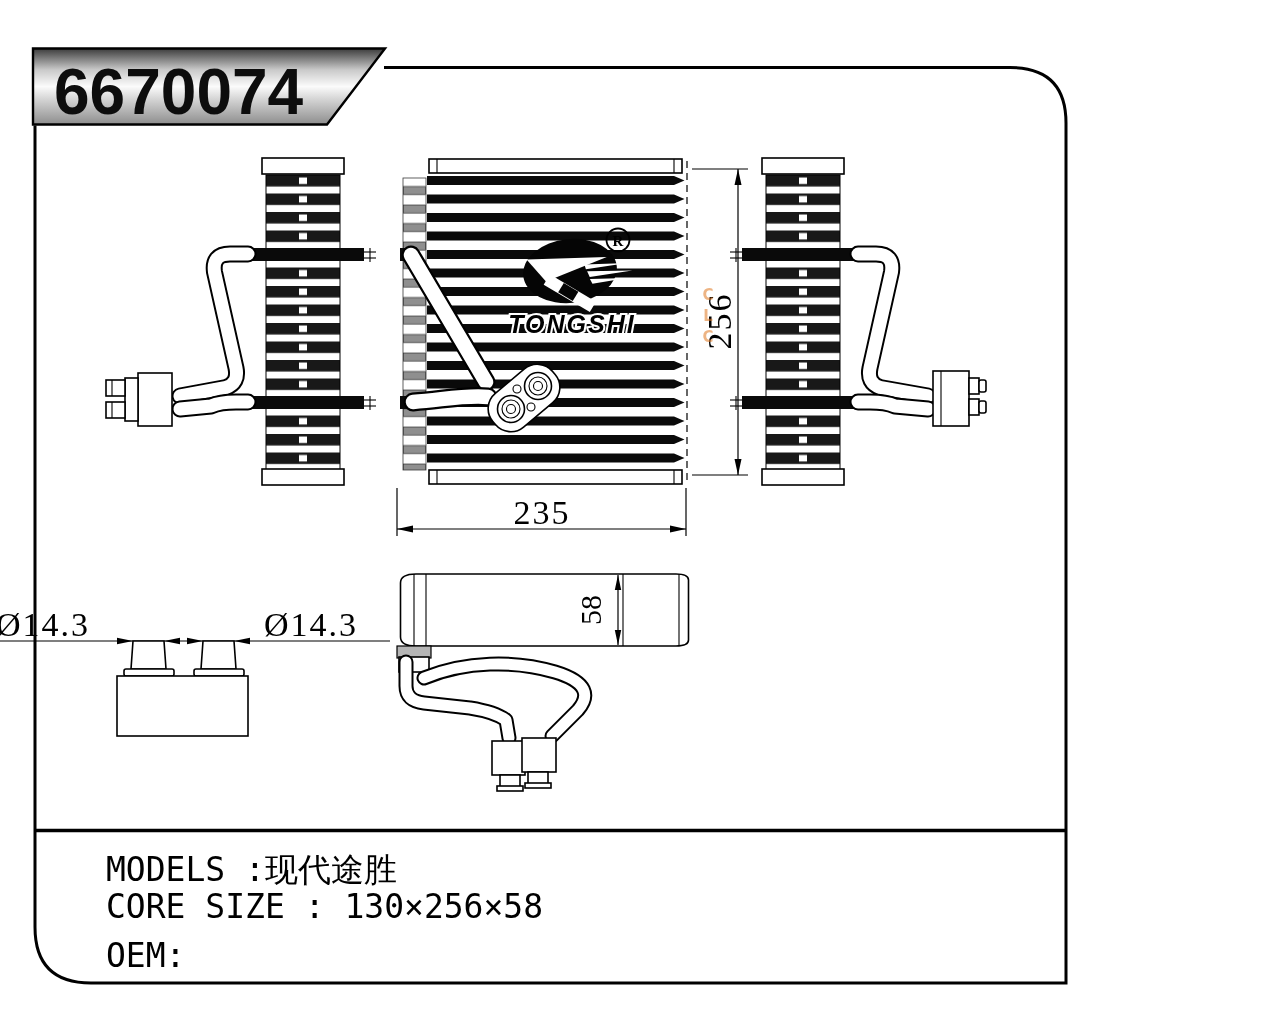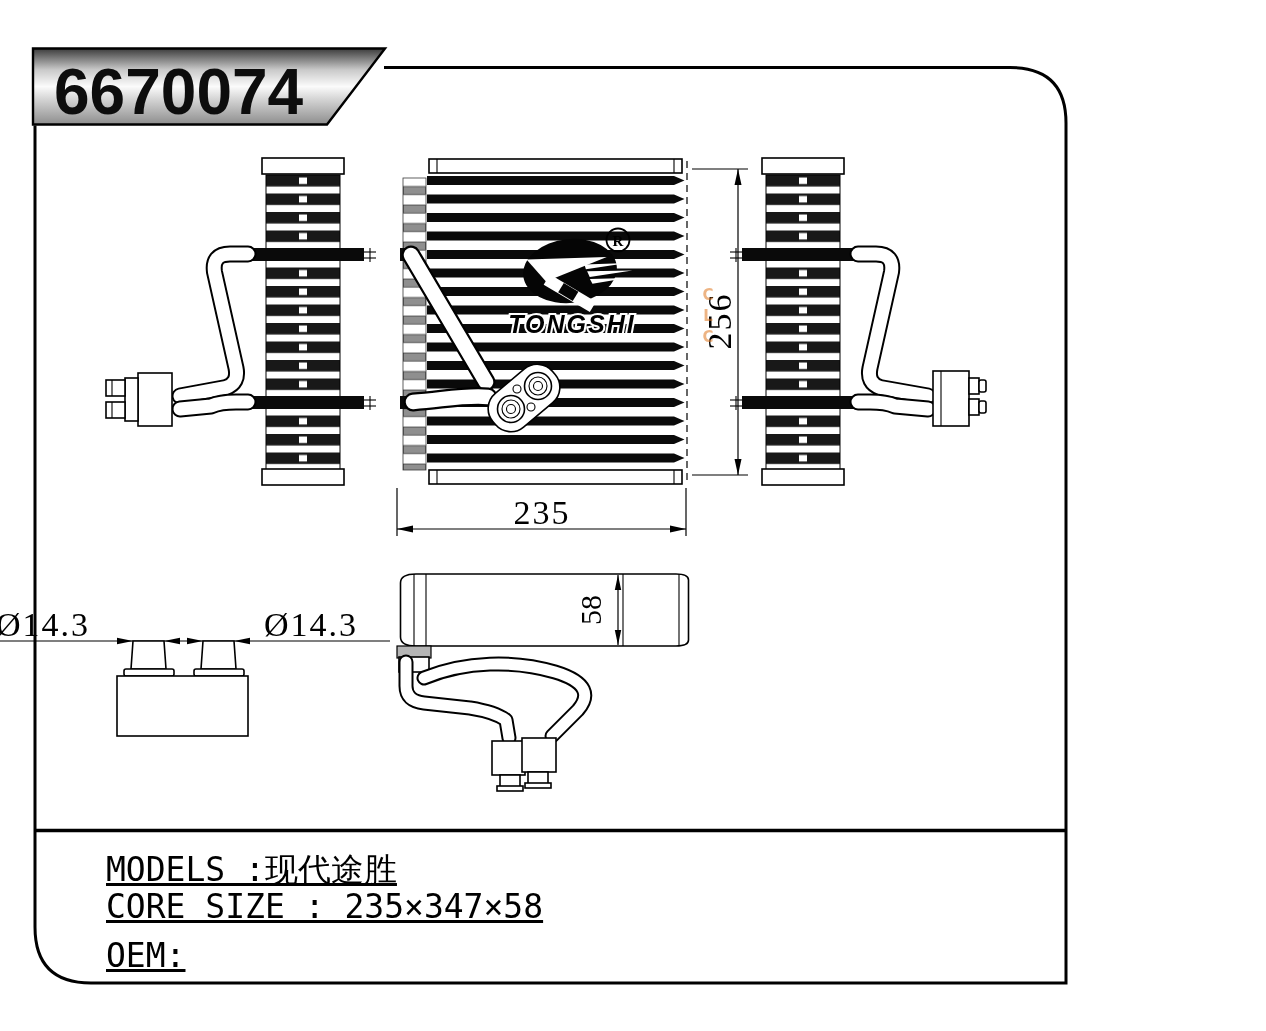--- a/index.html
+++ b/index.html
@@ -13,21 +13,21 @@
   .tube-o{fill:none;stroke:#000;stroke-linecap:round;stroke-linejoin:round;}
   .tube-i{fill:none;stroke:#fff;stroke-linecap:round;stroke-linejoin:round;}
   .dim-text{font-family:"Liberation Serif","DejaVu Serif",serif;font-size:34px;fill:#000;letter-spacing:2px;}
   .dim-text-small{font-family:"Liberation Serif","DejaVu Serif",serif;font-size:30px;fill:#000;}
   .banner-text{font-family:"Liberation Sans",sans-serif;font-size:64px;font-weight:bold;fill:#0d0d0d;}
   .logo-text{font-family:"Liberation Sans",sans-serif;font-size:25px;font-weight:bold;font-style:italic;
              fill:#000;stroke:#fff;stroke-width:4px;paint-order:stroke;letter-spacing:2px;}
   .rmark-text{font-family:"Liberation Serif",serif;font-size:15px;font-weight:bold;fill:#000;}
   .info-line{position:absolute;left:106px;color:#000;white-space:pre;
              font-family:"DejaVu Sans Mono","DejaVu Sans","Liberation Mono",monospace;
-             font-size:33px;line-height:36px;text-decoration:underline;}
+             font-size:33px;line-height:36px;}
   .watermark{position:absolute;left:699px;top:258px;writing-mode:vertical-rl;text-orientation:upright;
              color:#e07820;opacity:.55;font-size:15px;font-weight:bold;letter-spacing:3px;
              font-family:"DejaVu Sans",sans-serif;}
 </style>
 </head>
 <body>
 
 <div class="stage">
 
 <svg width="1266" height="1031" viewBox="0 0 1266 1031">
@@ -245,19 +245,19 @@
     <line class="dimline" x1="686" y1="460" x2="686" y2="508"></line>
     <line class="dimline" x1="397" y1="501" x2="686" y2="501"></line>
     <polygon class="arrow" points="397,501 413,497.5 413,504.5"></polygon>
     <polygon class="arrow" points="686,501 670,497.5 670,504.5"></polygon>
     <text class="dim-text" x="542" y="496" text-anchor="middle">235</text>
   </g>
 </svg>
 
 <div>
   <div class="info-line" style="top:824px">MODELS :现代途胜</div>
-  <div class="info-line" style="top:861px">CORE SIZE : 235×347×58</div>
+  <div class="info-line" style="top:861px">CORE SIZE : 130×256×58</div>
   <div class="info-line" style="top:910px">OEM:</div>
 </div>
 
 <div class="watermark">CLC</div>
 
 </div>
 
 </body></html>

